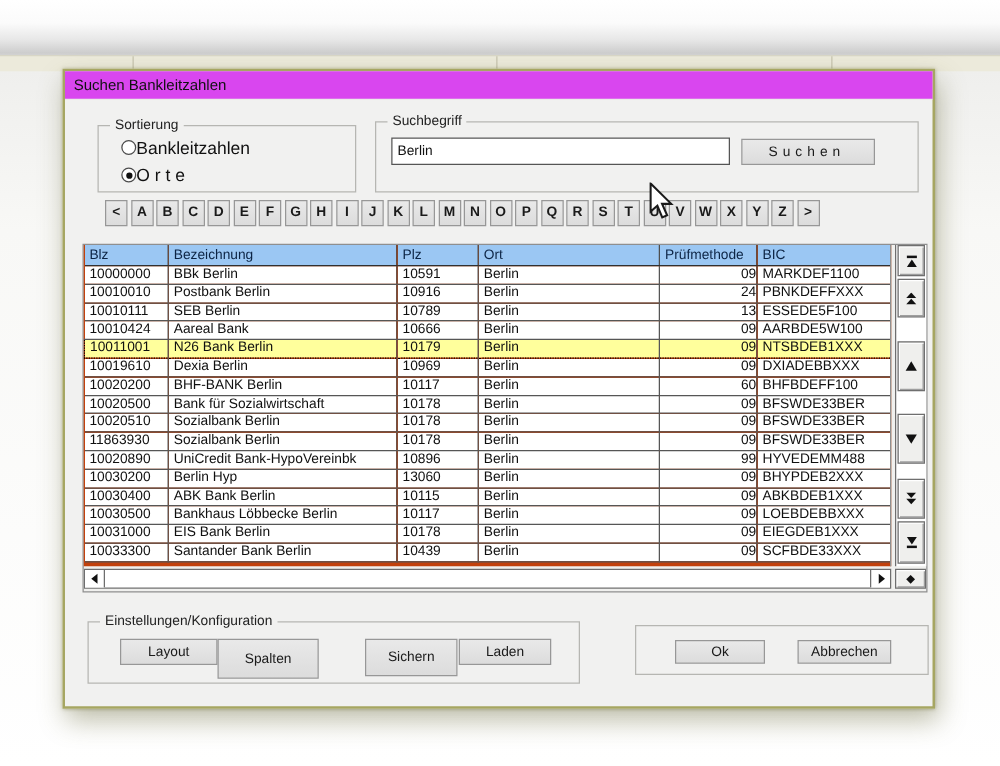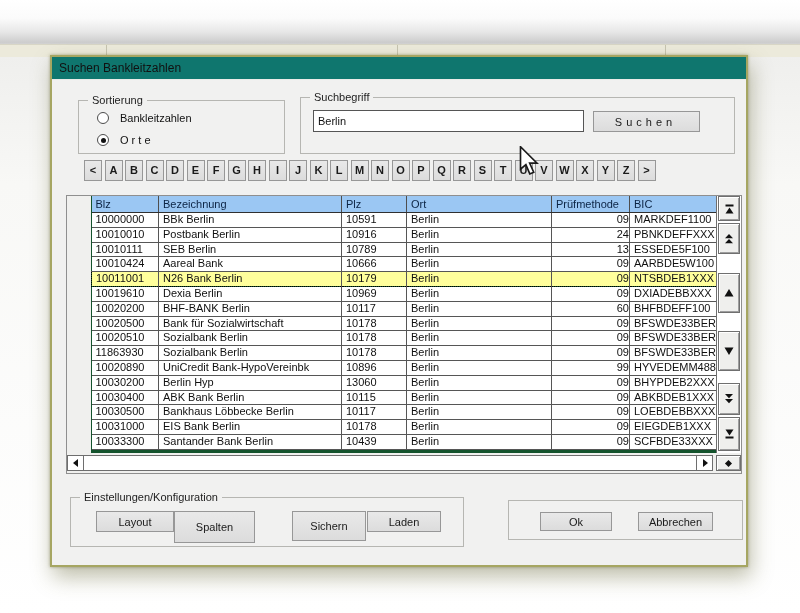--- a/index.html
+++ b/index.html
@@ -11,52 +11,52 @@
   
   .backdrop{position:absolute;left:0;top:0;width:800px;height:613px;
     background:linear-gradient(180deg,#ffffff 0%,#fbfbfb 3%,#e7e7e7 5.2%,#cdcdcd 6.9%,#dadada 7.6%,#efefed 9.2%,#f8f8f6 30%,#ffffff 100%);}
   .tabband{position:absolute;left:0;top:44px;width:800px;height:12px;background:#eceadb;border-top:1px solid #d8d6c6;}
   .tabband .vline{position:absolute;top:0;width:1px;height:12px;background:#c6c4b0;}
   .vl1{left:106px}.vl2{left:397px}.vl3{left:665px}
   
   .dialog{position:absolute;left:50px;top:55px;width:694px;height:508px;
     background:#f1f1f0;border:2px solid var(--dlg-border,#a6a662);
     box-shadow:3px 10px 20px rgba(95,95,45,.40),0 0 3px rgba(110,110,55,.55);}
-  .titlebar{position:absolute;left:0;top:0;width:100%;height:23px;background:#0f766e;
+  .titlebar{position:absolute;left:0;top:0;width:100%;height:23px;background:#d946ef;
     font-size:12px;color:#111;line-height:23px;padding-left:7px;box-sizing:border-box;border-bottom:1px solid #ebebe8;}
   
   .groupbox{position:absolute;border:1px solid #b6b6b2;background:transparent;}
   .groupbox>.gb-label{position:absolute;top:-7px;left:9px;background:#f1f1f0;padding:0 4px;font-size:11px;color:#222;text-align:right;}
   .gb-sort{left:26px;top:43px;width:205px;height:52px;}
   .gb-such{left:248px;top:40px;width:433px;height:55px;}
   .gb-konf{left:18px;top:440px;width:392px;height:48px;}
   .gb-ok{left:456px;top:443px;width:233px;height:38px;}
   
   .radio-row{position:absolute;left:18px;height:14px;display:flex;align-items:center;cursor:default;}
   .radio-circle{width:12px;height:12px;border:1px solid #4c4c4c;border-radius:50%;background:#fff;position:relative;box-sizing:border-box;}
   .radio-circle.sel::after{content:"";position:absolute;left:2.5px;top:2.5px;width:5px;height:5px;border-radius:50%;background:#111;}
-  .radio-label{margin-left:11px;font-size:11px;color:#111;}
+  .radio-label{margin-left:0;font-size:14px;color:#111;}
   
   .textinput{position:absolute;left:261px;top:53px;width:271px;height:22px;border:1px solid #555;background:#fff;
     font-family:"Liberation Sans",sans-serif;font-size:11px;padding:0 4px;box-sizing:border-box;color:#111;}
   .btn{background:linear-gradient(180deg,#e9e9e9,#dcdcdc);border:1px solid #979797;color:#1a1a1a;
     font-family:"Liberation Sans",sans-serif;font-size:11px;text-align:center;box-sizing:border-box;cursor:default;}
   .btn-suchen{position:absolute;left:541px;top:54px;width:107px;height:21px;letter-spacing:4px;padding-left:4px;}
   .btn-layout{position:absolute;left:44px;top:454px;width:78px;height:21px;}
   .btn-spalten{position:absolute;left:122px;top:454px;width:81px;height:32px;}
   .btn-sichern{position:absolute;left:240px;top:454px;width:74px;height:30px;}
   .btn-laden{position:absolute;left:315px;top:454px;width:74px;height:21px;}
   .btn-ok{position:absolute;left:488px;top:455px;width:72px;height:19px;}
   .btn-abbrechen{position:absolute;left:586px;top:455px;width:75px;height:19px;}
   
   .alphabet{position:absolute;left:32px;top:103px;display:flex;gap:2.5px;}
   .abtn{width:18px;height:21px;font-size:11px;font-weight:bold;padding:0;line-height:19px;}
   
   .tablewrap{position:absolute;left:14px;top:138px;width:676px;height:279px;border:1px solid #8f8f8f;background:#f0f0ee;box-sizing:border-box;}
-  .gridbox{position:absolute;left:0px;top:0px;width:646px;height:257px;background:#14532d;border-right:1px solid #8f8f8f;box-sizing:border-box;overflow:hidden;margin-left:24px;}
+  .gridbox{position:absolute;left:0px;top:0px;width:646px;height:257px;background:#c2410c;border-right:1px solid #8f8f8f;box-sizing:border-box;overflow:hidden;}
   table.grid{border-collapse:collapse;table-layout:fixed;width:645px;font-size:11px;color:#101010;}
   table.grid th{background:var(--header-bg,#9bc7f3);color:#0c2444;font-weight:normal;text-align:left;
     height:16px;padding:0 0 0 4px;border-right:1px solid #4e4e4e;border-bottom:1px solid #303030;overflow:hidden;white-space:nowrap;}
   table.grid td{height:13.8px;line-height:13.8px;padding:0 0 0 4px;border-right:1px solid #565656;border-bottom:1px solid #565656;
     overflow:hidden;white-space:nowrap;background:#fff;}
   table.grid td.c-center{text-align:right;padding:0;}
   tr.selected td{background:var(--sel-bg,#ffff9c);border-top:1px dotted #000;border-bottom:1px dotted #000;}
   tr.selected td:first-child{border-left:1px dotted #000;}
   
   .vstrip{position:absolute;left:649px;top:0px;width:25px;height:257px;background:#fff;border-left:1px solid #6e6e6e;box-sizing:border-box;}

